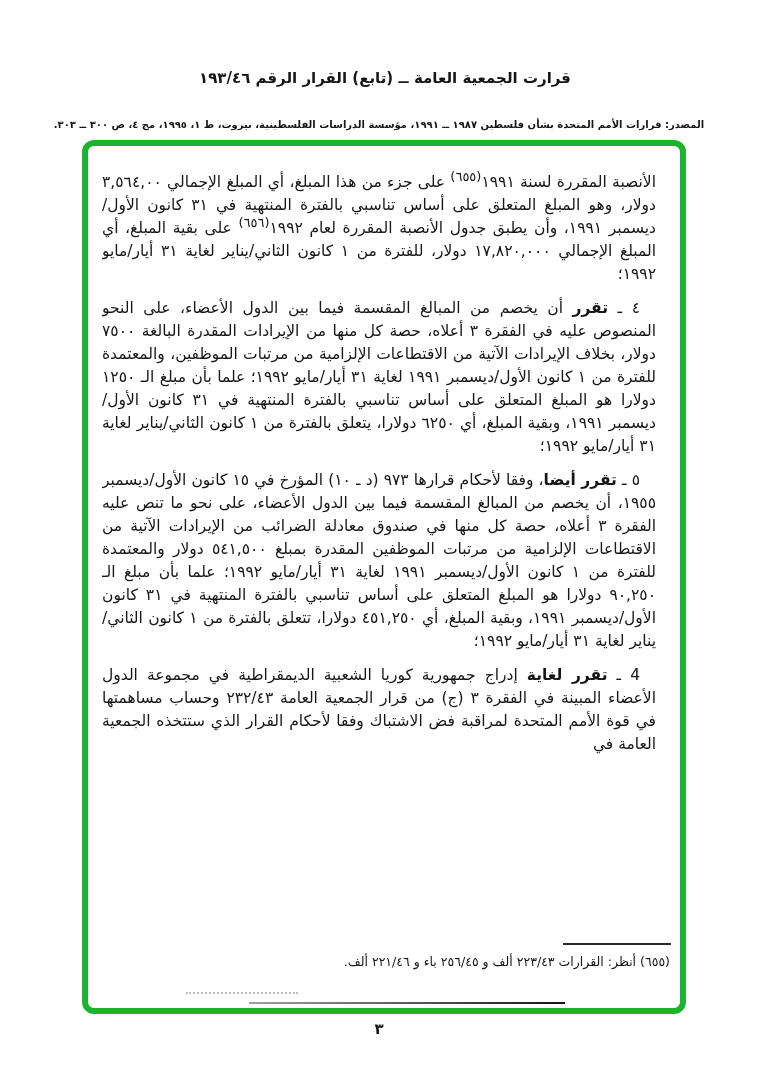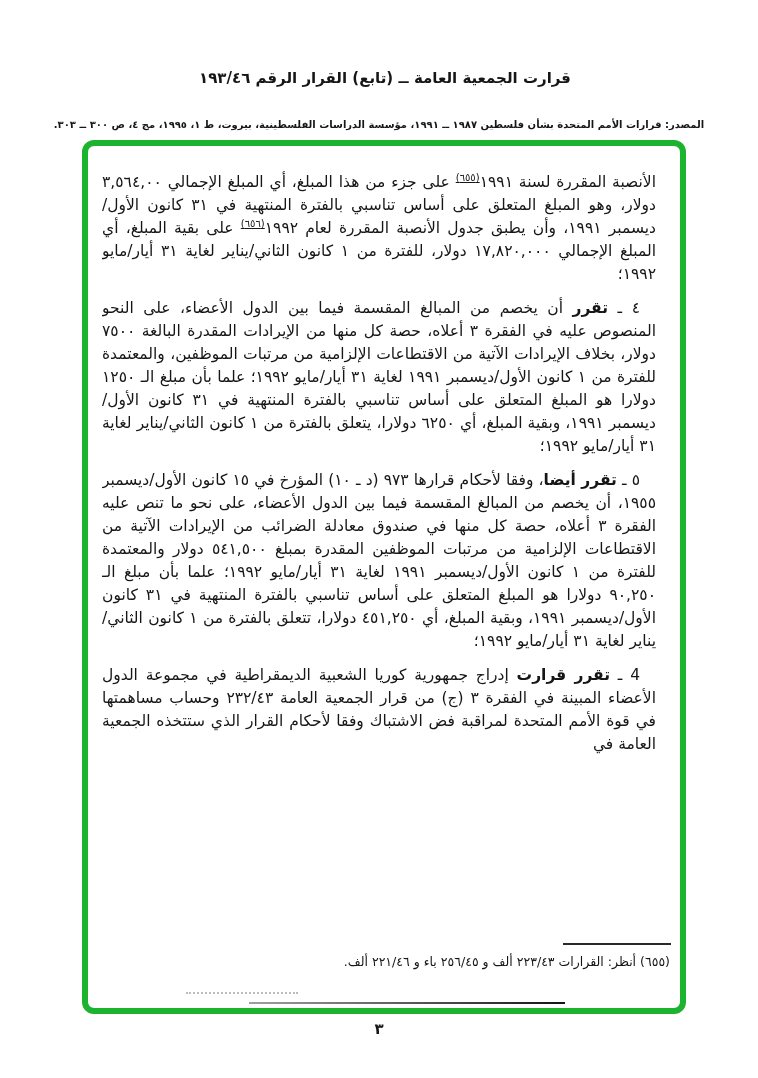--- a/index.html
+++ b/index.html
@@ -32,21 +32,21 @@
     background: transparent;
   }
   .doc-body {
     position: absolute; top: 171px; right: 102px;
     width: 554px; height: 768px; overflow: hidden;
     font-size: 15.5px; line-height: 23px;
     text-align: justify; text-justify: inter-word;
   }
   .doc-body p { margin: 0 0 11px 0; }
   .doc-body p.indent { text-indent: 16px; }
-  .doc-body sup { font-size: 10px; line-height: 0; text-decoration: underline; }
+  .doc-body sup { font-size: 13px; line-height: 0; }
   .bold { font-weight: bold; }
   .fn-rule {
     position: absolute; top: 943px; left: 563px; width: 108px;
     border-top: 2px solid #2a2a2a;
   }
   .footnotes {
     position: absolute; top: 953px; right: 88px; width: 500px;
     font-size: 12.5px; line-height: 17.5px; 
   }
   .artifact-dash {
@@ -70,21 +70,21 @@
   <div class="header-title">قرارت الجمعية العامة ــ (تابع) القرار الرقم ١٩٣/٤٦</div>
 
   <div class="header-source">المصدر: قرارات الأمم المتحدة بشأن فلسطين ١٩٨٧ ــ ١٩٩١، مؤسسة الدراسات الفلسطينية، بيروت، ط ١، ١٩٩٥، مج ٤، ص ٣٠٠ ــ ٣٠٣.</div>
 
   <div class="doc-frame" style="border-color: rgb(28, 179, 46);"></div>
 
   <div class="doc-body">
       <p class=""><span>الأنصبة المقررة لسنة ١٩٩١</span><sup>(٦٥٥)</sup><span> على جزء من هذا المبلغ، أي المبلغ الإجمالي ٣,٥٦٤,٠٠ دولار، وهو المبلغ المتعلق على أساس تناسبي بالفترة المنتهية في ٣١ كانون الأول/ديسمبر ١٩٩١، وأن يطبق جدول الأنصبة المقررة لعام ١٩٩٢</span><sup>(٦٥٦)</sup><span> على بقية المبلغ، أي المبلغ الإجمالي ١٧,٨٢٠,٠٠٠ دولار، للفترة من ١ كانون الثاني/يناير لغاية ٣١ أيار/مايو ١٩٩٢؛</span></p>
       <p class="indent"><span>٤ ـ </span><span class="bold">تقرر</span><span> أن يخصم من المبالغ المقسمة فيما بين الدول الأعضاء، على النحو المنصوص عليه في الفقرة ٣ أعلاه، حصة كل منها من الإيرادات المقدرة البالغة ٧٥٠٠ دولار، بخلاف الإيرادات الآتية من الاقتطاعات الإلزامية من مرتبات الموظفين، والمعتمدة للفترة من ١ كانون الأول/ديسمبر ١٩٩١ لغاية ٣١ أيار/مايو ١٩٩٢؛ علما بأن مبلغ الـ ١٢٥٠ دولارا هو المبلغ المتعلق على أساس تناسبي بالفترة المنتهية في ٣١ كانون الأول/ديسمبر ١٩٩١، وبقية المبلغ، أي ٦٢٥٠ دولارا، يتعلق بالفترة من ١ كانون الثاني/يناير لغاية ٣١ أيار/مايو ١٩٩٢؛</span></p>
       <p class="indent"><span>٥ ـ </span><span class="bold">تقرر أيضا</span><span>، وفقا لأحكام قرارها ٩٧٣ (د ـ ١٠) المؤرخ في ١٥ كانون الأول/ديسمبر ١٩٥٥، أن يخصم من المبالغ المقسمة فيما بين الدول الأعضاء، على نحو ما تنص عليه الفقرة ٣ أعلاه، حصة كل منها في صندوق معادلة الضرائب من الإيرادات الآتية من الاقتطاعات الإلزامية من مرتبات الموظفين المقدرة بمبلغ ٥٤١,٥٠٠ دولار والمعتمدة للفترة من ١ كانون الأول/ديسمبر ١٩٩١ لغاية ٣١ أيار/مايو ١٩٩٢؛ علما بأن مبلغ الـ ٩٠,٢٥٠ دولارا هو المبلغ المتعلق على أساس تناسبي بالفترة المنتهية في ٣١ كانون الأول/ديسمبر ١٩٩١، وبقية المبلغ، أي ٤٥١,٢٥٠ دولارا، تتعلق بالفترة من ١ كانون الثاني/يناير لغاية ٣١ أيار/مايو ١٩٩٢؛</span></p>
-      <p class="indent"><span>4 ـ </span><span class="bold">تقرر قرارت</span><span> إدراج جمهورية كوريا الشعبية الديمقراطية في مجموعة الدول الأعضاء المبينة في الفقرة ٣ (ج) من قرار الجمعية العامة ٢٣٢/٤٣ وحساب مساهمتها في قوة الأمم المتحدة لمراقبة فض الاشتباك وفقا لأحكام القرار الذي ستتخذه الجمعية العامة في</span></p>
+      <p class="indent"><span>4 ـ </span><span class="bold">تقرر لغاية</span><span> إدراج جمهورية كوريا الشعبية الديمقراطية في مجموعة الدول الأعضاء المبينة في الفقرة ٣ (ج) من قرار الجمعية العامة ٢٣٢/٤٣ وحساب مساهمتها في قوة الأمم المتحدة لمراقبة فض الاشتباك وفقا لأحكام القرار الذي ستتخذه الجمعية العامة في</span></p>
     </div>
 
   <div class="fn-rule"></div>
 
   <div class="footnotes">
     <div class="footnote">(٦٥٥) أنظر: القرارات ٢٢٣/٤٣ ألف و ٢٥٦/٤٥ باء و ٢٢١/٤٦ ألف.</div>
   </div>
 
   <div class="artifact-dash"></div>
 

